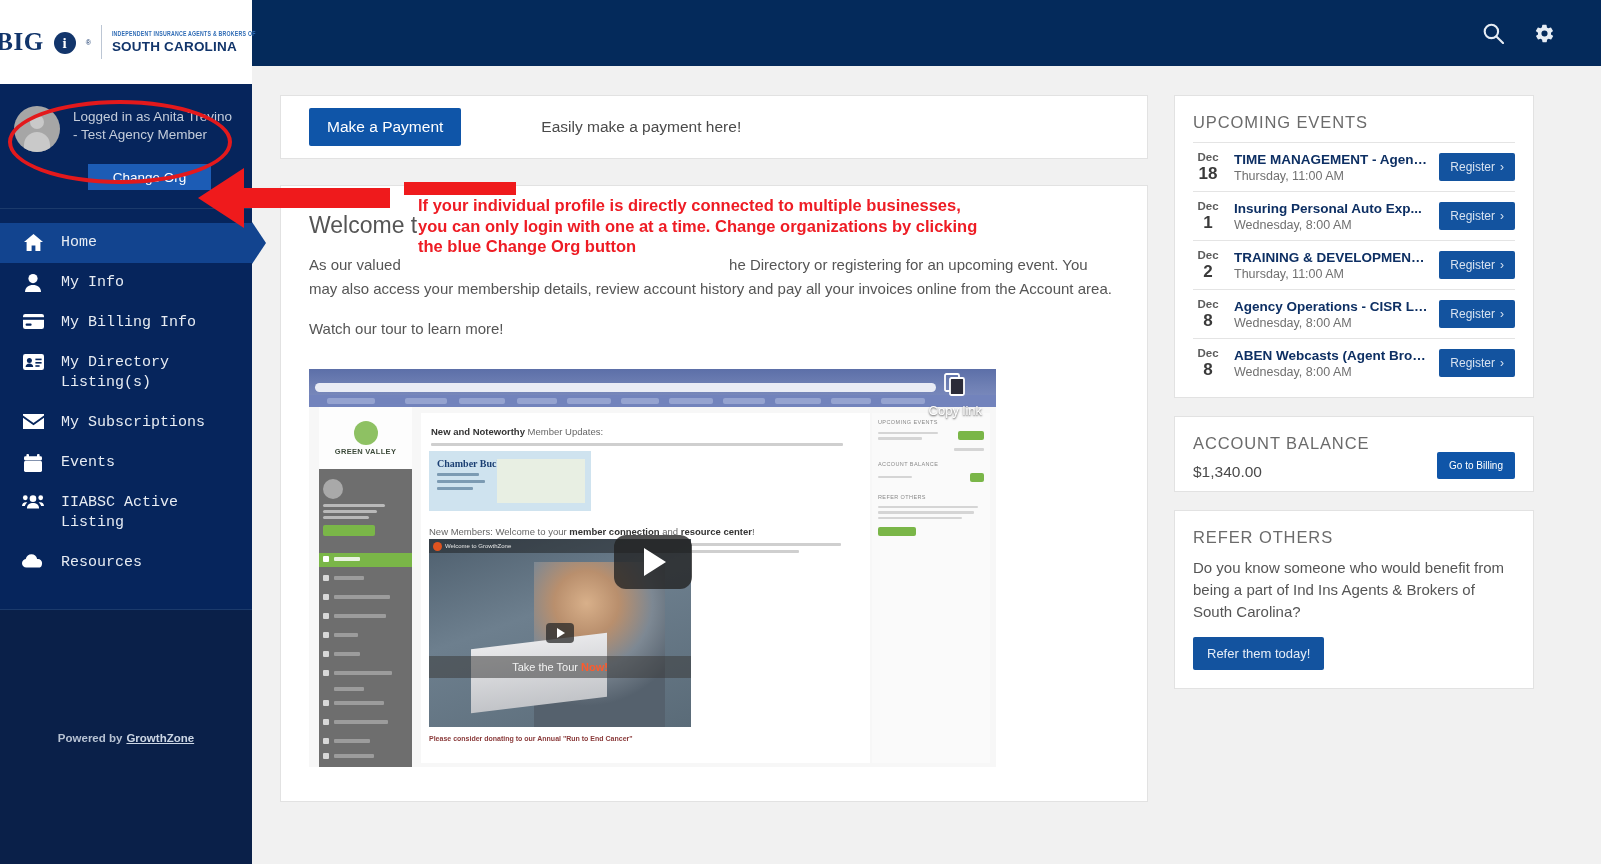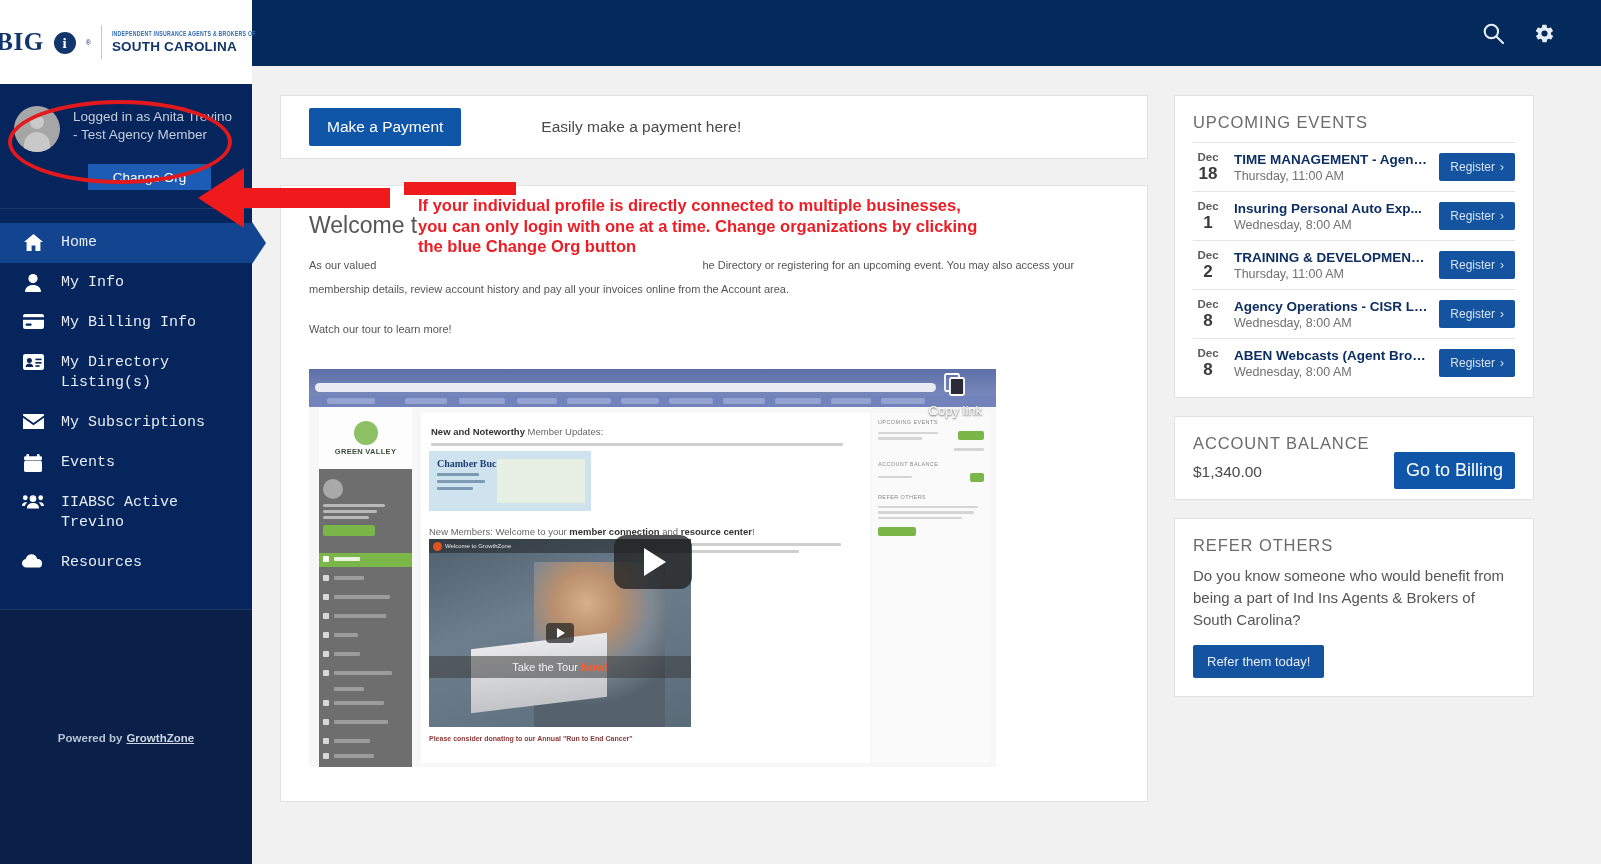--- a/index.html
+++ b/index.html
@@ -147,21 +147,21 @@
   }
   .btn-primary {
     background: #0f55a8; color: #fff; border: none;
     font-size: 15.5px; padding: 10px 18px; cursor: pointer;
     border-radius: 2px; white-space: nowrap;
   }
   .payment-hint { color: #4a4a4a; font-size: 15.5px; }
 
   .welcome-card { padding: 26px 28px 34px 28px; position: relative; }
   .welcome-title { font-size: 23px; color: #555; font-weight: normal; margin-bottom: 14px; }
-  .welcome-p { font-size: 11px; color: #555; line-height: 24px; margin-bottom: 16px; }
+  .welcome-p { font-size: 15px; color: #555; line-height: 24px; margin-bottom: 16px; }
 
   .video-wrap {
     width: 687px; height: 410px; background: #000;
     position: relative; margin-top: 16px; overflow: hidden;
   }
   .video-shot { position: absolute; inset: 0; background: #ffffff; }
   .vs-browserbar {
     position: absolute; left: 0; right: 0; top: 12px; height: 38px;
     background: linear-gradient(180deg,#5c6fa8 0%, #6f80b4 45%, #8290c3 100%);
   }
@@ -341,21 +341,21 @@
     background: #13539f; color: #d7e2f0; border: none;
     font-size: 12px; padding: 7px 11px; cursor: pointer;
     border-radius: 2px; white-space: nowrap;
     display: flex; align-items: center; gap: 5px;
   }
   .balance-panel { display: flex; align-items: flex-start; }
   .balance-left { flex: 1 1 auto; }
   .balance-amt { font-size: 15.5px; color: #4a4a4a; margin-top: 4px; }
   .btn-billing {
     background: #0f55a8; color: #fff; border: none;
-    font-size: 18px; padding: 8px 12px; cursor: pointer;
+    font-size: 10px; padding: 8px 12px; cursor: pointer;
     border-radius: 2px; margin-top: 18px; white-space: nowrap;
   }
   .refer-text { font-size: 15px; color: #555; line-height: 22px; margin-bottom: 14px; }
   .btn-refer {
     background: #13539f; color: #e6edf7; border: none;
     font-size: 13px; padding: 9px 14px; cursor: pointer;
     border-radius: 2px; margin-bottom: 8px;
   }
 
   
@@ -474,21 +474,21 @@
           <svg width="24" height="15" viewBox="0 0 24 15" fill="currentColor">
               <circle cx="12" cy="4.4" r="3.6"></circle>
               <path d="M5.4 15c0-3.8 3-5.8 6.6-5.8S18.6 11.2 18.6 15z"></path>
               <circle cx="3.6" cy="3.4" r="2.6"></circle>
               <path d="M0 12.4c0-2.8 1.8-4.2 4-4.2.7 0 1.3.1 1.8.3C4.4 9.6 3.4 11 3.2 12.4z"></path>
               <circle cx="20.4" cy="3.4" r="2.6"></circle>
               <path d="M24 12.4c0-2.8-1.8-4.2-4-4.2-.7 0-1.3.1-1.8.3 1.4 1.1 2.4 2.5 2.6 3.9z"></path>
             </svg>
         </span>
         <span class="nav-label">IIABSC Active
-Trevino</span>
+Listing</span>
       </div>
       <div class="nav-item">
         <span class="nav-icon">
           <svg width="23" height="14" viewBox="0 0 23 14" fill="currentColor">
               <path d="M18.6 13.8H4.6C2 13.8 0 11.8 0 9.3c0-2.3 1.7-4.2 3.9-4.5C4.6 2 7 0 9.9 0c2.9 0 5.4 2.1 5.9 5 .3-.1.6-.1 1-.1 2.3 0 4.2 1.9 4.2 4.3 0 2.6-1.1 4.6-2.4 4.6z"></path>
             </svg>
         </span>
         <span class="nav-label">Resources</span>
       </div>
     </nav>

